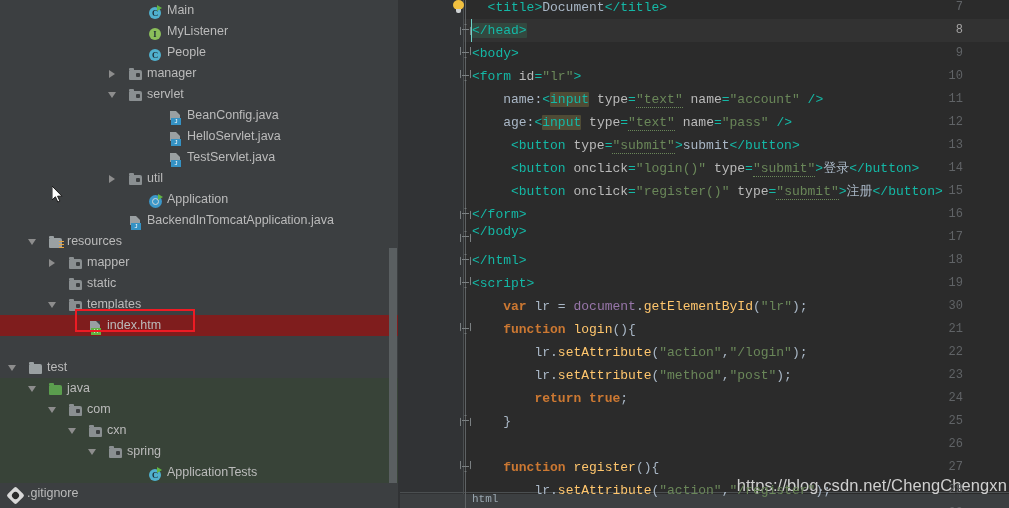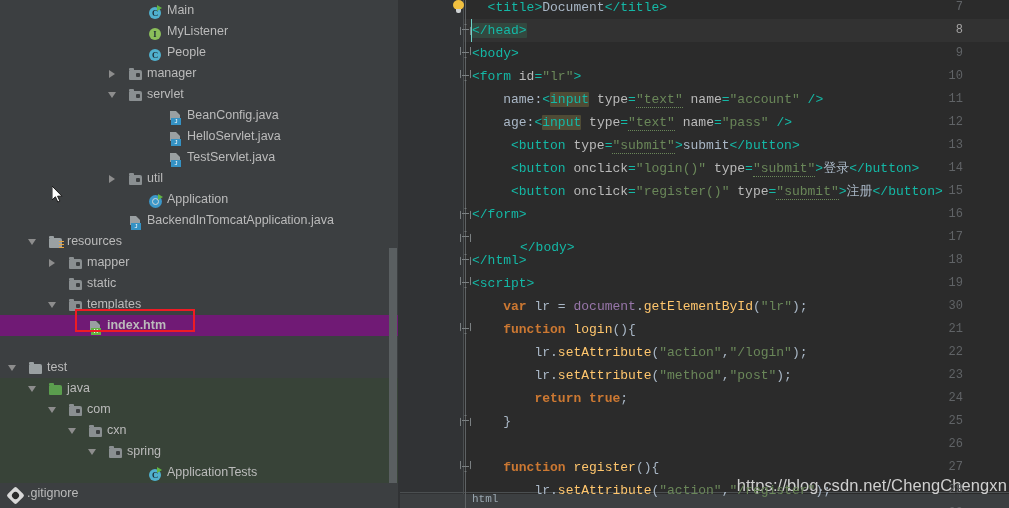--- a/index.html
+++ b/index.html
@@ -2,21 +2,21 @@
 <html><head>
 <meta charset="utf-8">
 <style>
   html,body{margin:0;padding:0;background:#3c3f41;}
   body{width:1009px;height:508px;overflow:hidden;font-family:"Liberation Sans",sans-serif;}
   #app{position:relative;width:1009px;height:508px;overflow:hidden;background:#3c3f41;}
 
   
   #tree{position:absolute;left:0;top:0;width:398px;height:508px;background:#3c3f41;overflow:hidden;}
   .row{position:relative;height:21px;line-height:21px;white-space:nowrap;font-size:12.5px;color:#bbbbbb;}
-  .row.sel{background:#701a75;font-weight:bold;}
+  .row.sel{background:#7f1d1d;}
   .row.greenbg{background:#384338;}
   .arrow{position:absolute;top:0;width:11px;height:21px;}
   .arrow i{position:absolute;left:1px;top:7px;width:0;height:0;border-style:solid;}
   .arrow.closed i{border-width:4px 0 4px 6px;border-color:transparent transparent transparent #8d8d8d;}
   .arrow.open i{border-width:6px 4px 0 4px;border-color:#8d8d8d transparent transparent transparent;left:0;top:8px;}
   .ico{position:absolute;top:3px;width:15px;height:15px;}
   .lbl{position:absolute;top:0;height:21px;line-height:21px;color:#bbbbbb;}
 
   
   .fld{position:absolute;left:1px;top:4px;width:13px;height:10px;background:#8a8f91;border-radius:1px 2px 1px 1px;}
@@ -396,21 +396,21 @@
         <span class="box up"></span>
         <span class="dash"></span>
       </div>
       <div class="codeline" style="top: 203px;"><span class="tag">&lt;/form&gt;</span></div>
       <div class="lnum" style="top: 226px;">17</div>
       <div class="fold" style="top: 226px;">
         <span class="stem"></span>
         <span class="box up"></span>
         <span class="dash"></span>
       </div>
-      <div class="codeline" style="top: 236px; margin-left: 48px;"><span class="tag">&lt;/body&gt;</span></div>
+      <div class="codeline" style="top: 220px;"><span class="tag">&lt;/body&gt;</span></div>
       <div class="lnum" style="top: 249px;">18</div>
       <div class="fold" style="top: 249px;">
         <span class="stem"></span>
         <span class="box up"></span>
         <span class="dash"></span>
       </div>
       <div class="codeline" style="top: 249px;"><span class="tag">&lt;/html&gt;</span></div>
       <div class="lnum" style="top: 272px;">19</div>
       <div class="fold" style="top: 272px;">
         <span class="stem"></span>

